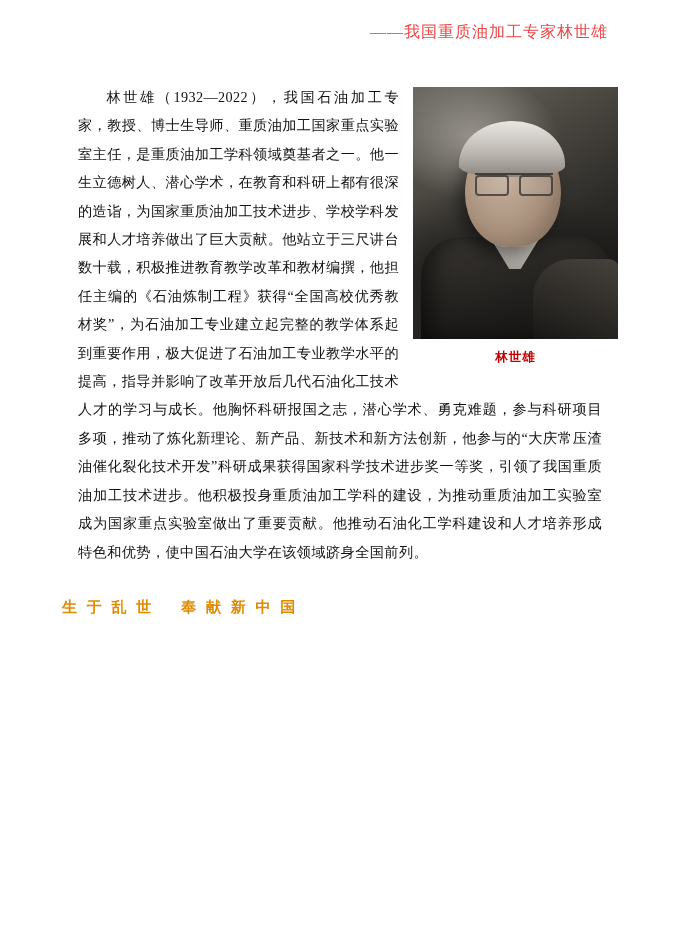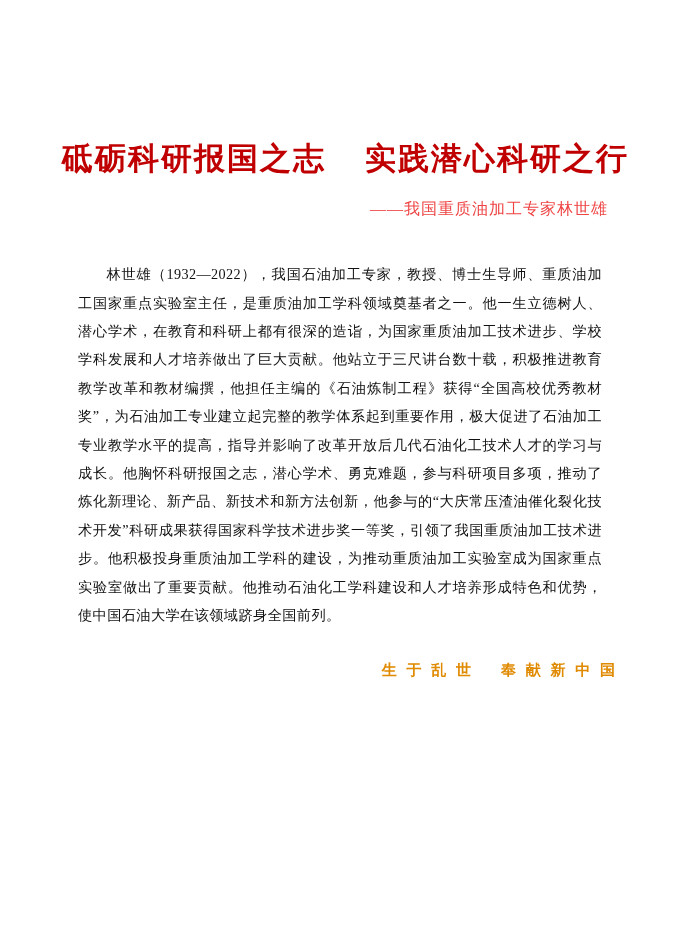--- a/index.html
+++ b/index.html
@@ -140,21 +140,21 @@
   .caption {
     margin-top: 6px;
     text-align: center;
     font-size: 12.5px;
     color: #c00000;
     letter-spacing: 1px;
     font-weight: bold;
   }
   .section-head {
     margin: 26px 0 12px;
-    text-align: right;
+    text-align: left;
     font-size: 15px;
     font-weight: bold;
     color: #e08a00;
     letter-spacing: 3px;
     white-space: pre;
   }
   p.para {
     margin: 16px;
     text-indent: 2em;
   }
@@ -162,26 +162,37 @@
     content: "";
     display: block;
     clear: both;
   }
 </style>
 </head>
 <body>
 
 <div class="page">
 
-  <div class="title">砥砺科研报国之志    实践潜心科研之行</div>
 
   <div class="subtitle">——我国重质油加工专家林世雄</div>
 
   <div class="article clearfix">
 
+    <div class="figure">
+      <div class="photo">
+        <div class="bg-soft"></div>
+        <div class="body"></div>
+        <div class="collar"></div>
+        <div class="arm"></div>
+        <div class="head"></div>
+        <div class="hair"></div>
+        <div class="glasses"></div>
+      </div>
+      <div class="caption">林世雄</div>
+    </div>
 
     <p class="para">林世雄（1932—2022），我国石油加工专家，教授、博士生导师、重质油加工国家重点实验室主任，是重质油加工学科领域奠基者之一。他一生立德树人、潜心学术，在教育和科研上都有很深的造诣，为国家重质油加工技术进步、学校学科发展和人才培养做出了巨大贡献。他站立于三尺讲台数十载，积极推进教育教学改革和教材编撰，他担任主编的《石油炼制工程》获得“全国高校优秀教材奖”，为石油加工专业建立起完整的教学体系起到重要作用，极大促进了石油加工专业教学水平的提高，指导并影响了改革开放后几代石油化工技术人才的学习与成长。他胸怀科研报国之志，潜心学术、勇克难题，参与科研项目多项，推动了炼化新理论、新产品、新技术和新方法创新，他参与的“大庆常压渣油催化裂化技术开发”科研成果获得国家科学技术进步奖一等奖，引领了我国重质油加工技术进步。他积极投身重质油加工学科的建设，为推动重质油加工实验室成为国家重点实验室做出了重要贡献。他推动石油化工学科建设和人才培养形成特色和优势，使中国石油大学在该领域跻身全国前列。</p>
 
     <div class="section-head">生 于 乱 世    奉 献 新 中 国</div>
 
 
   </div>
 </div>
 
 </body></html>

